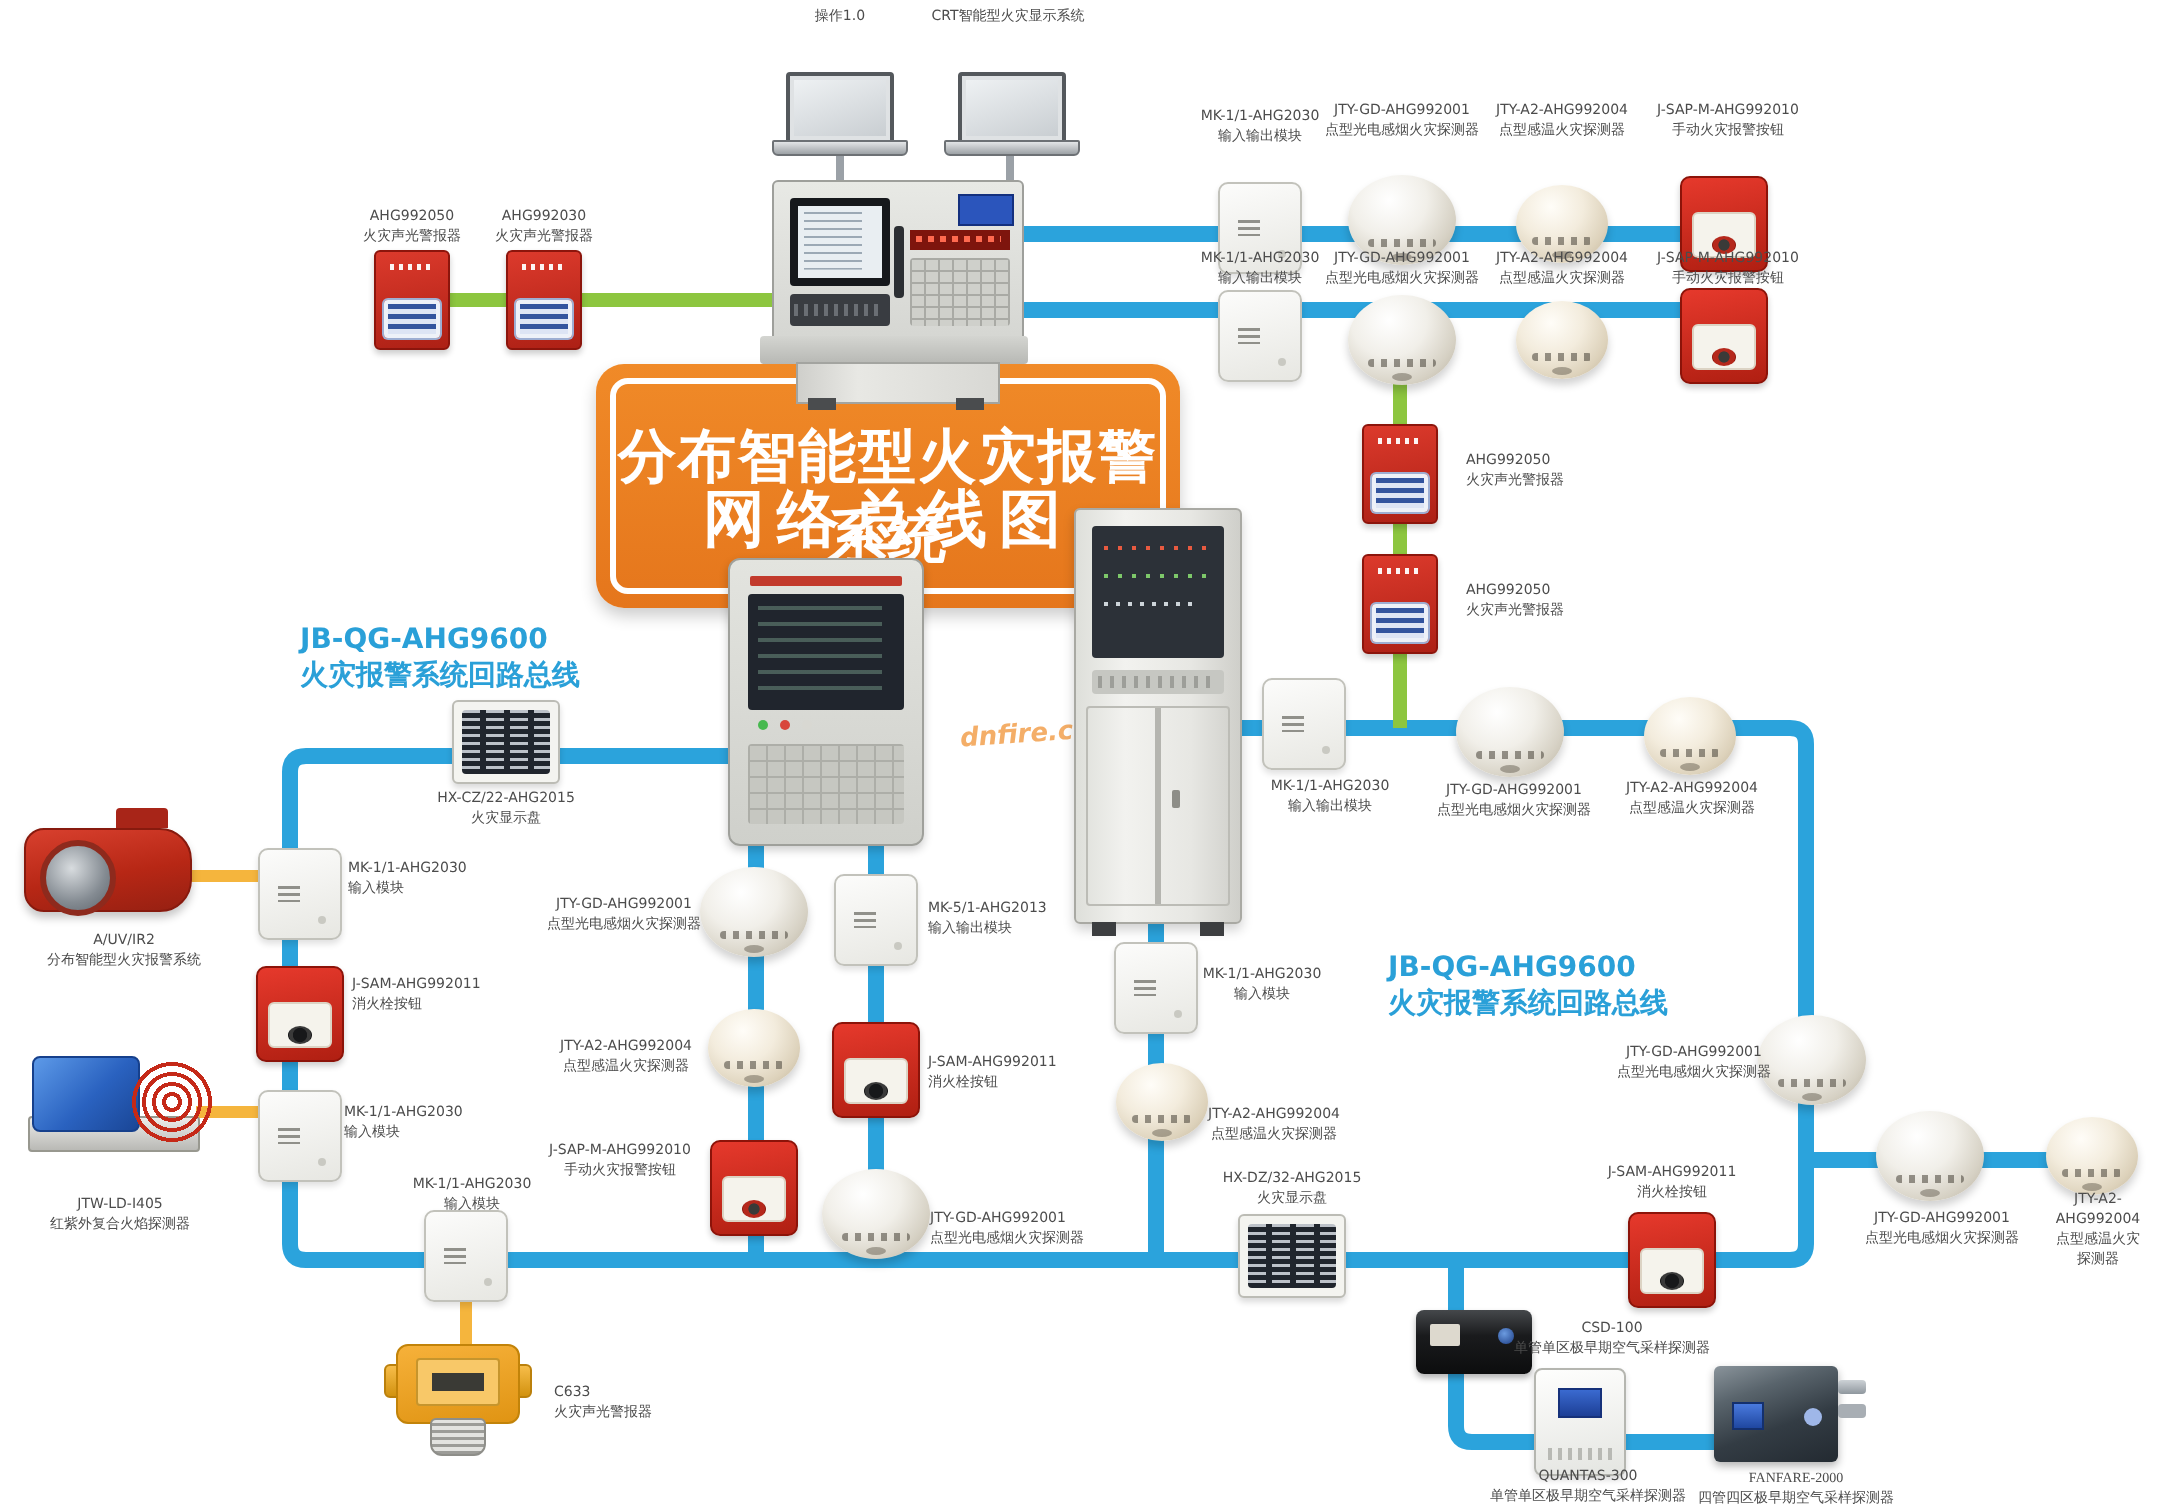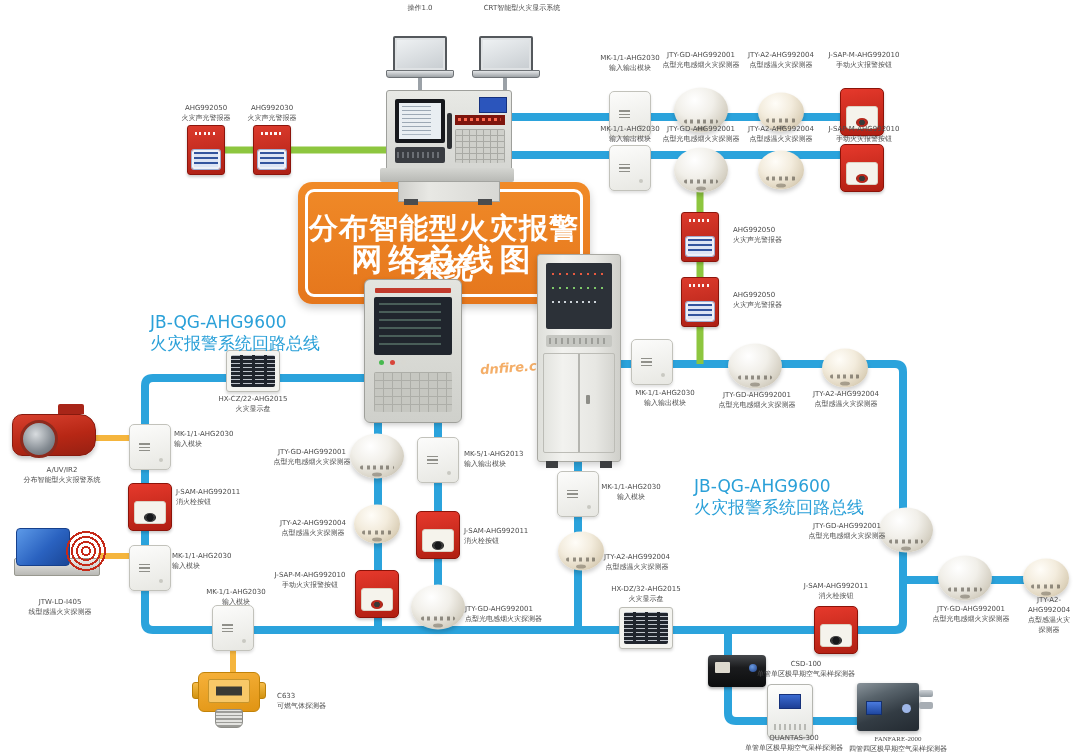--- a/index.html
+++ b/index.html
@@ -3,21 +3,21 @@
 <meta charset="utf-8">
 <style>
   html,body{margin:0;padding:0;background:#fff;}
   #stage{position:relative;width:1080px;height:755px;background:#fff;overflow:hidden;
          font-family:"DejaVu Sans","Liberation Sans",sans-serif;}
   #wires{position:absolute;left:0;top:0;z-index:2;}
   
   .lbl{position:absolute;transform:translate(-50%,-50%);font-size:7px;line-height:1.45;
        color:#4c4c4c;text-align:center;white-space:pre-line;z-index:5;}
   .lbl.la{transform:translate(0,-50%);text-align:left;}
-  .loop-lbl{position:absolute;z-index:5;font-weight:normal;font-size:17px;line-height:1.25;
+  .loop-lbl{position:absolute;z-index:5;font-weight:bold;font-size:14px;line-height:1.25;
        color:#2aa0d8;white-space:pre-line;}
   #watermark{position:absolute;left:480px;top:360px;z-index:2;color:rgba(240,140,40,.7);
        font:italic bold 13px "DejaVu Sans",sans-serif;transform:rotate(-4deg);}
   
   #banner{position:absolute;left:298px;top:182px;width:292px;height:122px;z-index:1;
        background:linear-gradient(180deg,#f08a28,#e5761c);border-radius:14px;
        box-shadow:0 4px 8px rgba(0,0,0,.2);}
   #banner .inner{position:absolute;inset:7px;border:3px solid #fff;border-radius:9px;}
   #banner .t1{position:absolute;top:27px;width:100%;text-align:center;color:#fff;
        font-weight:bold;font-size:29px;letter-spacing:1px;}
@@ -232,21 +232,21 @@
     <div class="cb-door"></div>
   </div>
 
 <div class="dev t-laptop" style="left: 420px; top: 54px;">
       <span class="g gl"></span>
     </div>
     <div class="lbl" style="left: 420px; top: 8px;">操作1.0</div>
     <div class="dev t-laptop" style="left: 506px; top: 54px;">
       <span class="g gl"></span>
     </div>
-    <div class="lbl" style="left: 522px; top: 8px;">CRT智能型火灾显示系统</div>
+    <div class="lbl" style="left: 504px; top: 8px;">CRT智能型火灾显示系统</div>
     <div class="dev t-alarm" style="left: 206px; top: 150px;">
       <span class="g ga"></span>
     </div>
     <div class="lbl" style="left: 206px; top: 113px;">AHG992050
 火灾声光警报器</div>
     <div class="dev t-alarm" style="left: 272px; top: 150px;">
       <span class="g ga"></span>
     </div>
     <div class="lbl" style="left: 272px; top: 113px;">AHG992030
 火灾声光警报器</div>
@@ -326,34 +326,34 @@
       </span>
     </div>
     <div class="lbl" style="left: 62px; top: 475px;">A/UV/IR2
 分布智能型火灾报警系统</div>
     <div class="dev t-cable" style="left: 62px; top: 553px;">
       <span class="g gc">
         <span class="coil"></span>
       </span>
     </div>
     <div class="lbl" style="left: 60px; top: 607px;">JTW-LD-I405
-线型感温火灾探测器</div>
+红紫外复合火焰探测器</div>
     <div class="dev t-module" style="left: 233px; top: 628px;">
       <span class="g gm"></span>
     </div>
     <div class="lbl" style="left: 236px; top: 597px;">MK-1/1-AHG2030
 输入模块</div>
     <div class="dev t-gas" style="left: 229px; top: 700px;">
       <span class="g gg">
         <span class="gplate"></span>
         <span class="nozzle"></span>
       </span>
     </div>
     <div class="lbl la" style="left: 277px; top: 701px;">C633
-可燃气体探测器</div>
+火灾声光警报器</div>
     <div class="dev t-smoke" style="left: 377px; top: 456px;">
       <span class="g gs"></span>
     </div>
     <div class="lbl" style="left: 312px; top: 457px;">JTY-GD-AHG992001
 点型光电感烟火灾探测器</div>
     <div class="dev t-heat" style="left: 377px; top: 524px;">
       <span class="g gh"></span>
     </div>
     <div class="lbl" style="left: 313px; top: 528px;">JTY-A2-AHG992004
 点型感温火灾探测器</div>

